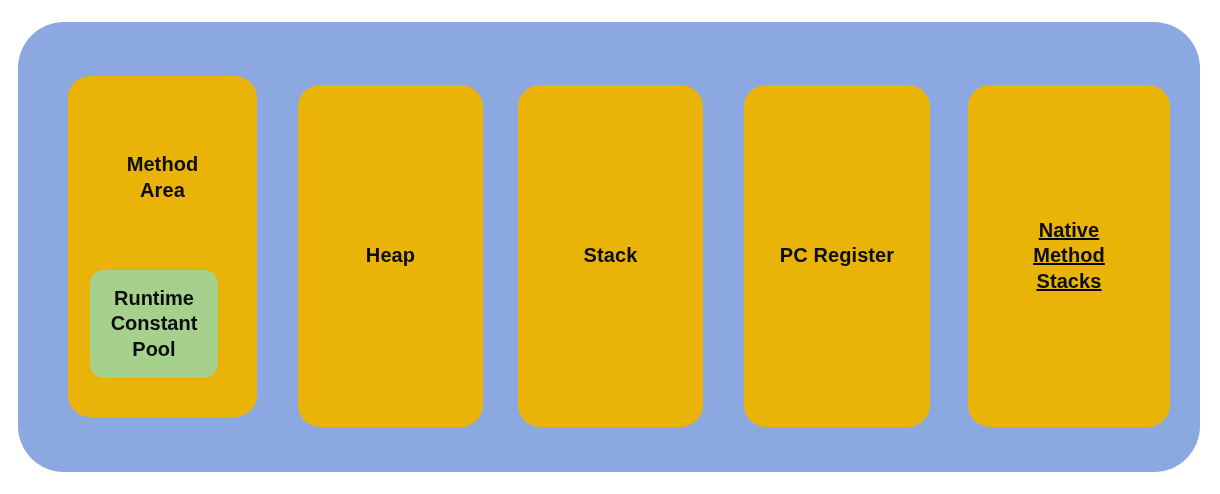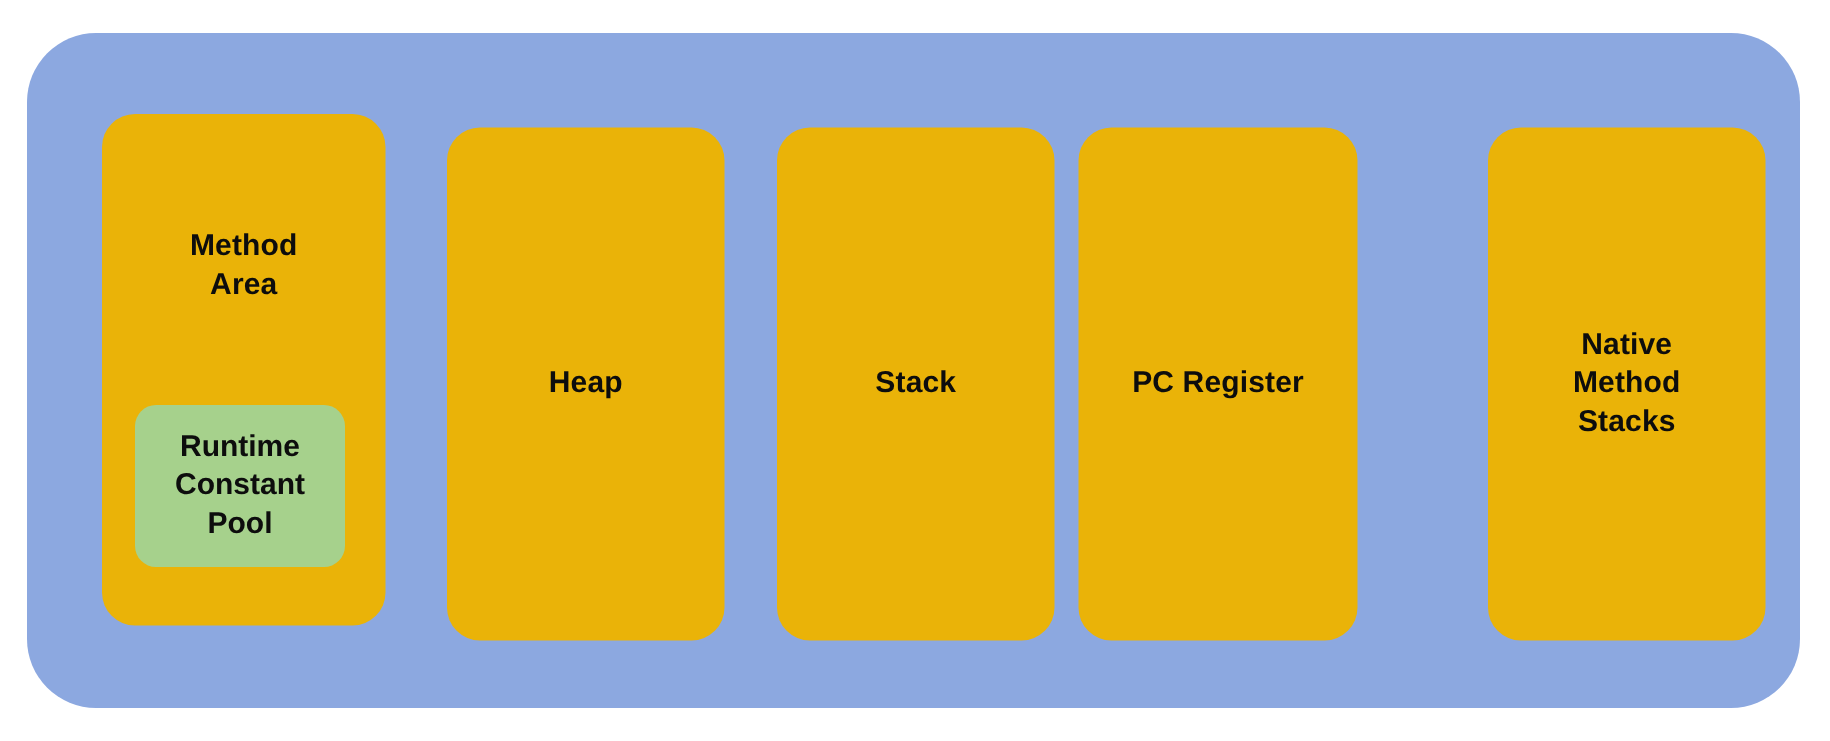--- a/index.html
+++ b/index.html
@@ -48,22 +48,22 @@
     box-sizing: border-box;
     display: flex;
     flex-direction: column;
     align-items: center;
   }
 
   
   .card-method-area  { left: 68px;  top: 76px; width: 189px; height: 341px; }
   .card-heap         { left: 298px; top: 85px; width: 185px; height: 342px; }
   .card-stack        { left: 518px; top: 85px; width: 185px; height: 342px; }
-  .card-pc-register  { left: 719px; top: 85px; width: 186px; height: 342px; }
-  .card-native       { left: 992px; top: 85px; width: 185px; height: 342px; }
+  .card-pc-register  { left: 744px; top: 85px; width: 186px; height: 342px; }
+  .card-native       { left: 968px; top: 85px; width: 202px; height: 342px; text-decoration: underline; }
 
   .card-label {
     color: #0d0d0d;
     font-size: 20px;
     font-weight: bold;
     line-height: 1.28;
     text-align: center;
     letter-spacing: 0.1px;
     white-space: pre-line;
   }
@@ -79,21 +79,21 @@
   .card-pc-register .card-label,
   .card-native .card-label {
     margin: auto 0;
   }
 
   
   .constant-pool-box {
     position: absolute;
     left: 22px;
     top: 194px;
-    width: 140px;
+    width: 128px;
     height: 108px;
     background: #a6d18c;
     border-radius: 14px;
     display: flex;
     align-items: center;
     justify-content: center;
     box-sizing: border-box;
   }
 
   .constant-pool-label {

